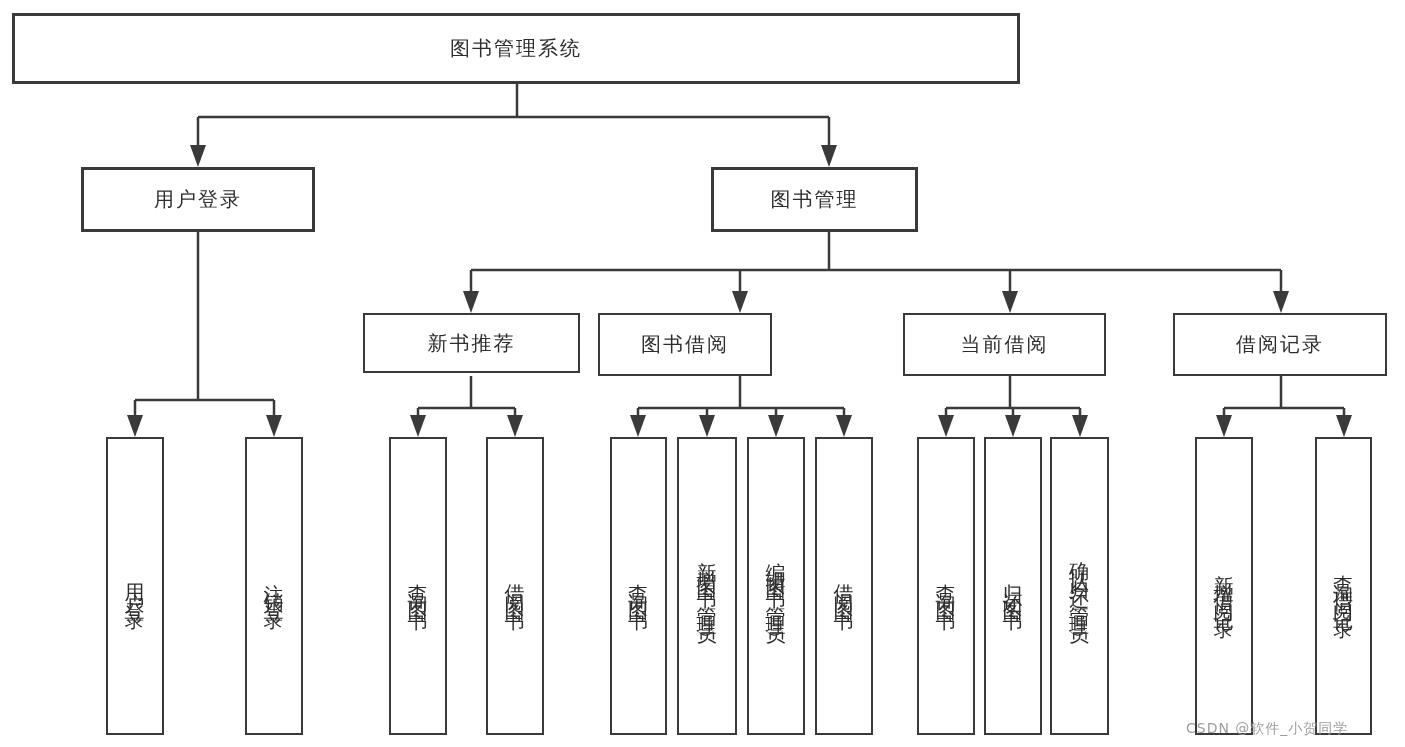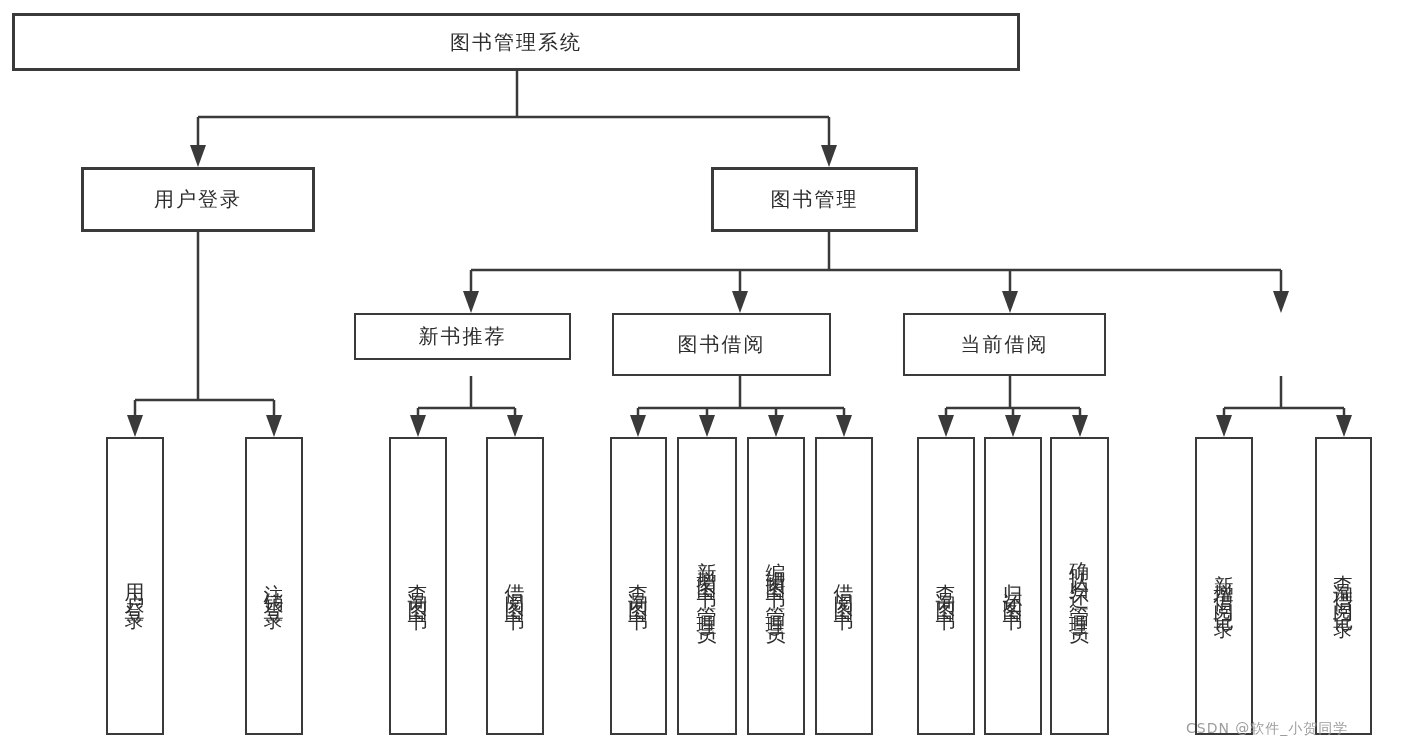--- a/index.html
+++ b/index.html
@@ -91,39 +91,42 @@
       <polygon points="768,415 784,415 776,437"></polygon>
       <polygon points="836,415 852,415 844,437"></polygon>
       <polygon points="938,415 954,415 946,437"></polygon>
       <polygon points="1005,415 1021,415 1013,437"></polygon>
       <polygon points="1072,415 1088,415 1080,437"></polygon>
       <polygon points="1216,415 1232,415 1224,437"></polygon>
       <polygon points="1336,415 1352,415 1344,437"></polygon>
     </g>
   </svg>
 
-  <div class="hbox" style="left:12px; top:13px; width:1008px; height:58px">
+  <div class="hbox" style="left:12px; top:13px; width:1008px; height:71px">
     <span>图书管理系统</span>
   </div>
 
   <div class="hbox" style="left:81px; top:167px; width:234px; height:65px">
     <span>用户登录</span>
   </div>
   <div class="hbox" style="left:711px; top:167px; width:207px; height:65px">
     <span>图书管理</span>
   </div>
 
-  <div class="hbox l3" style="left:354px; top:313px; width:217px; height:47px">
+  <div class="hbox l3" style="left:363px; top:313px; width:217px; height:60px">
     <span>新书推荐</span>
   </div>
-  <div class="hbox l3" style="left:612px; top:313px; width:219px; height:63px">
+  <div class="hbox l3" style="left:598px; top:313px; width:174px; height:63px">
     <span>图书借阅</span>
   </div>
   <div class="hbox l3" style="left:903px; top:313px; width:203px; height:63px">
     <span>当前借阅</span>
+  </div>
+  <div class="hbox l3" style="left:1173px; top:313px; width:214px; height:63px">
+    <span>借阅记录</span>
   </div>
 
   <div class="vbox" style="left:106px; width:58px">
     <span>用户登录</span>
   </div>
   <div class="vbox" style="left:245px; width:58px">
     <span>注销登录</span>
   </div>
 
   <div class="vbox" style="left:389px; width:58px">

